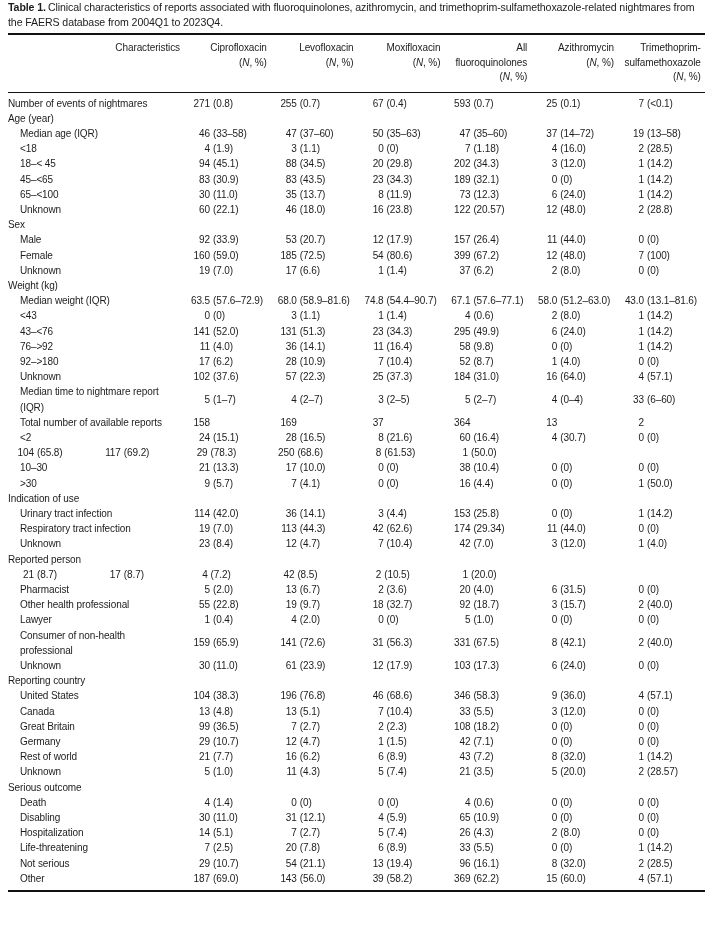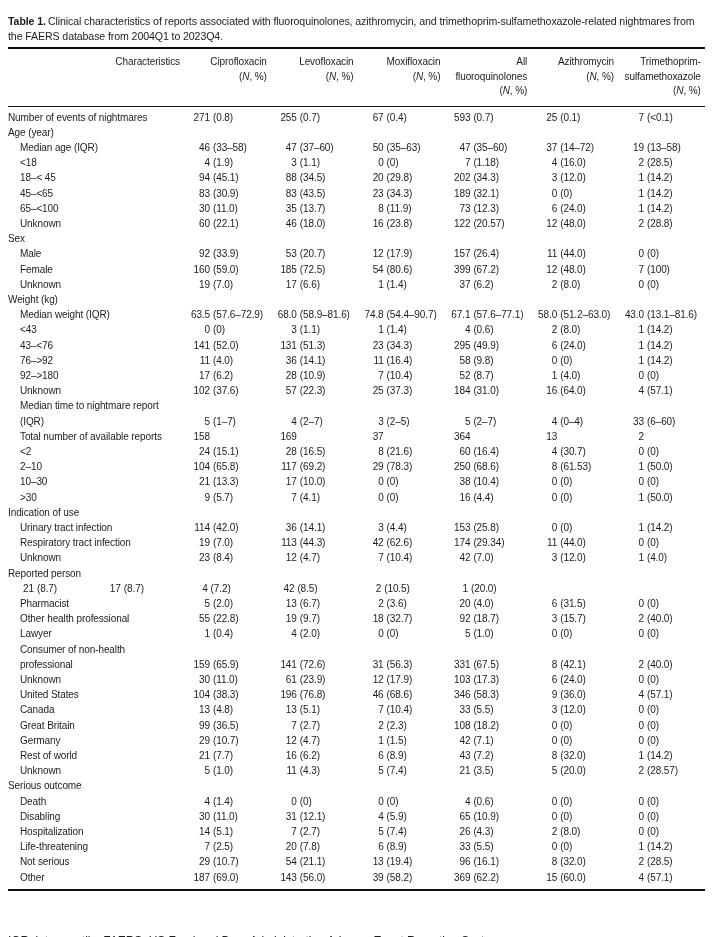--- a/index.html
+++ b/index.html
@@ -1,36 +1,36 @@
 <!DOCTYPE html>
 <html><head>
 <meta charset="utf-8">
 <style>
   html, body { margin: 0; padding: 0; background: #ffffff; }
   .page {
     width: 713px; height: 937px; box-sizing: border-box;
-    padding: 14px 8px 0 8px;
+    padding: 0 8px 0 8px;
     background: #ffffff;
     font-family: "Liberation Sans", sans-serif;
     color: #1c1c1c;
     position: relative;
     overflow: hidden;
   }
   .title { font-size: 10.6px; line-height: 14.5px; letter-spacing: -0.1px; margin-bottom: 4px; }
   .ttl-label { font-weight: bold; margin-right: 2px; }
   .rule { background: #111; border: 0; }
   .rule.top { height: 2px; }
   .rule.mid { height: 1px; }
   .rule.bottom { height: 2px; }
   .thead { display: flex; align-items: flex-start; padding: 6px 0 7px 0; font-size: 10px; line-height: 14.5px; letter-spacing: -0.1px; text-align: right; }
   .lab { width: 176px; flex: none; padding-right: 4px; box-sizing: border-box; }
   .hcol { width: 86.8px; flex: none; padding-right: 4px; box-sizing: border-box; }
   .hnp i { font-style: italic; }
   .tbody { font-size: 10px; line-height: 15.2px; padding: 3px 0 4px 0; letter-spacing: -0.1px; }
-  .row { display: flex; align-items: flex-end; }
+  .row { display: flex; align-items: center; }
   .row.item .lab { padding-left: 12px; }
   .cell { width: 86.8px; flex: none; display: flex; align-items: flex-start; }
   .num { width: 26px; flex: none; text-align: right; white-space: nowrap; }
   .pct { margin-left: 3px; white-space: nowrap; }
   .footnote { font-size: 12px; line-height: 13px; padding-top: 7px; letter-spacing: -0.1px; margin-top: 37px; }
 </style>
 </head>
 <body>
 
 <div class="page">
@@ -583,21 +583,20 @@
         <div class="cell">
           <span class="num">4</span>
           <span class="pct">(30.7)</span>
         </div>
         <div class="cell">
           <span class="num">0</span>
           <span class="pct">(0)</span>
         </div>
       </div>
       <div class="row item">
-        <div class="lab">2–10</div>
         <div class="cell">
           <span class="num">104</span>
           <span class="pct">(65.8)</span>
         </div>
         <div class="cell">
           <span class="num">117</span>
           <span class="pct">(69.2)</span>
         </div>
         <div class="cell">
           <span class="num">29</span>
@@ -910,20 +909,23 @@
           <span class="pct">(17.3)</span>
         </div>
         <div class="cell">
           <span class="num">6</span>
           <span class="pct">(24.0)</span>
         </div>
         <div class="cell">
           <span class="num">0</span>
           <span class="pct">(0)</span>
         </div>
+      </div>
+      <div class="row section">
+        <div class="lab">Reporting country</div>
       </div>
       <div class="row item">
         <div class="lab">United States</div>
         <div class="cell">
           <span class="num">104</span>
           <span class="pct">(38.3)</span>
         </div>
         <div class="cell">
           <span class="num">196</span>
           <span class="pct">(76.8)</span>

